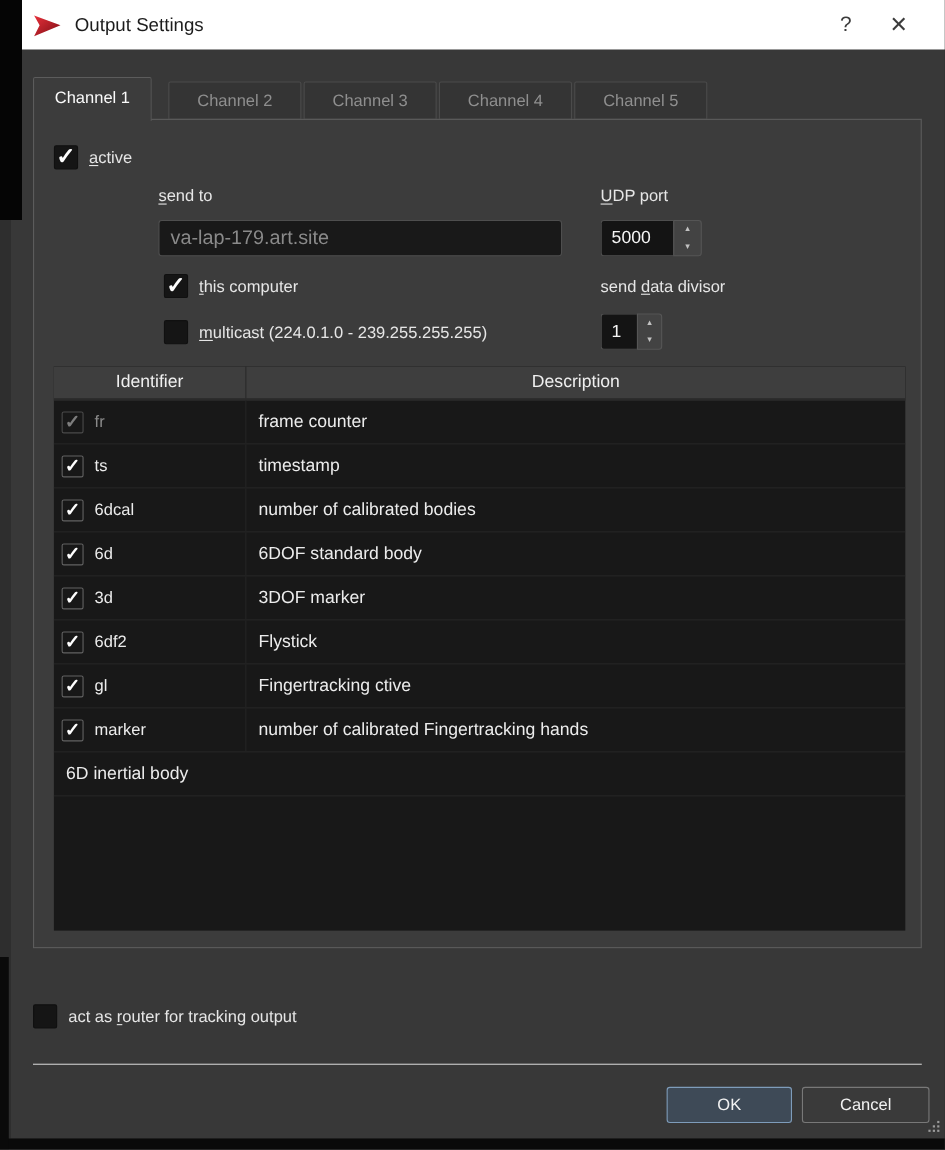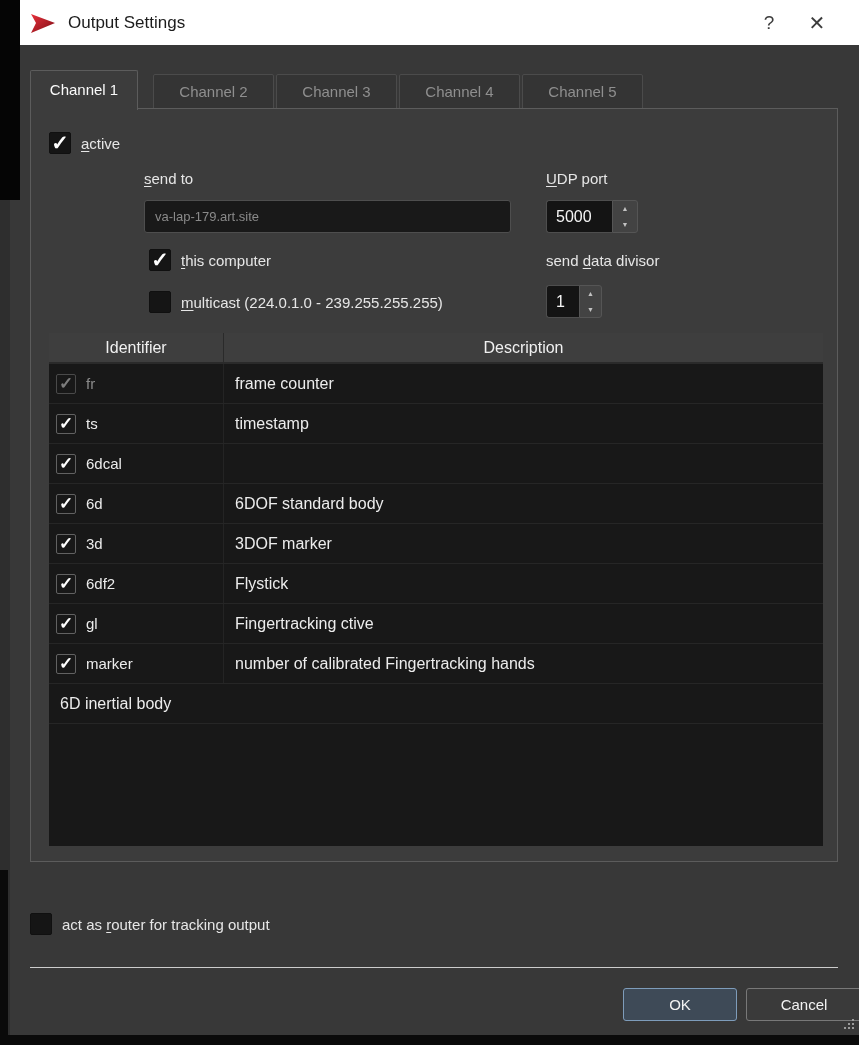--- a/index.html
+++ b/index.html
@@ -53,21 +53,21 @@
   .checkbox {
     position:absolute; width:22px; height:22px; background:#151515;
     border:1px solid #101010; border-radius:2px;
     display:flex; align-items:center; justify-content:center;
     color:#ffffff; font-weight:bold; font-size:21px; line-height:0;
     overflow:visible; cursor:default;
   }
 
   .text-input {
     position:absolute; background:#191919; border:1px solid #4e4e4e; border-radius:3px;
-    color:#8a8a8a; font-size:13px; display:flex; align-items:center; padding-left:10px;
+    color:#8a8a8a; font-size:18px; display:flex; align-items:center; padding-left:10px;
   }
 
   .spinner { position:absolute; height:33px; display:flex; }
   .spin-value {
     background:#141414; border:1px solid #4e4e4e; border-right:none; border-radius:3px 0 0 3px;
     color:#f5f5f5; font-size:16px; display:flex; align-items:center; padding-left:9px;
   }
   .spin-btns {
     width:26px; background:#434343; border:1px solid #555555; border-radius:0 3px 3px 0;
     display:flex; flex-direction:column;
@@ -93,21 +93,20 @@
   .id-row.disabled .row-check { border-color:#4a4a4a; color:#7d7d7d; }
   .id-row.disabled .row-id { color:#8a8a8a; }
   .id-row.disabled .cell-desc { color:#ececec; }
 
   
   .divider { position:absolute; left:20px; top:922px; width:808px; height:1px; background:#cccccc; }
   .btn {
     position:absolute; top:943px; height:33px; border-radius:3px;
     color:#f2f2f2; font-size:15px; display:flex; align-items:center; justify-content:center;
     cursor:default;
-    margin-left:17px;
   }
   .btn.ok { left:596px; width:114px; background:#3e4a57; border:1px solid #7e9cba; }
   .btn.cancel { left:719px; width:116px; background:#3a3a3a; border:1px solid #787878; }
   .resize-grip { position:absolute; right:3px; bottom:4px; width:15px; height:15px; }
 </style>
 </head>
 <body>
 
 <div class="screen">
 
@@ -192,20 +191,21 @@
                 <div class="row-check checked">✓</div>
                 <div class="row-id">ts</div>
               </div>
               <div class="cell-desc">timestamp</div>
             </div>
             <div class="id-row">
               <div class="cell-id">
                 <div class="row-check checked">✓</div>
                 <div class="row-id">6dcal</div>
               </div>
+              <div class="cell-desc">number of calibrated bodies</div>
             </div>
             <div class="id-row">
               <div class="cell-id">
                 <div class="row-check checked">✓</div>
                 <div class="row-id">6d</div>
               </div>
               <div class="cell-desc">6DOF standard body</div>
             </div>
             <div class="id-row">
               <div class="cell-id">

